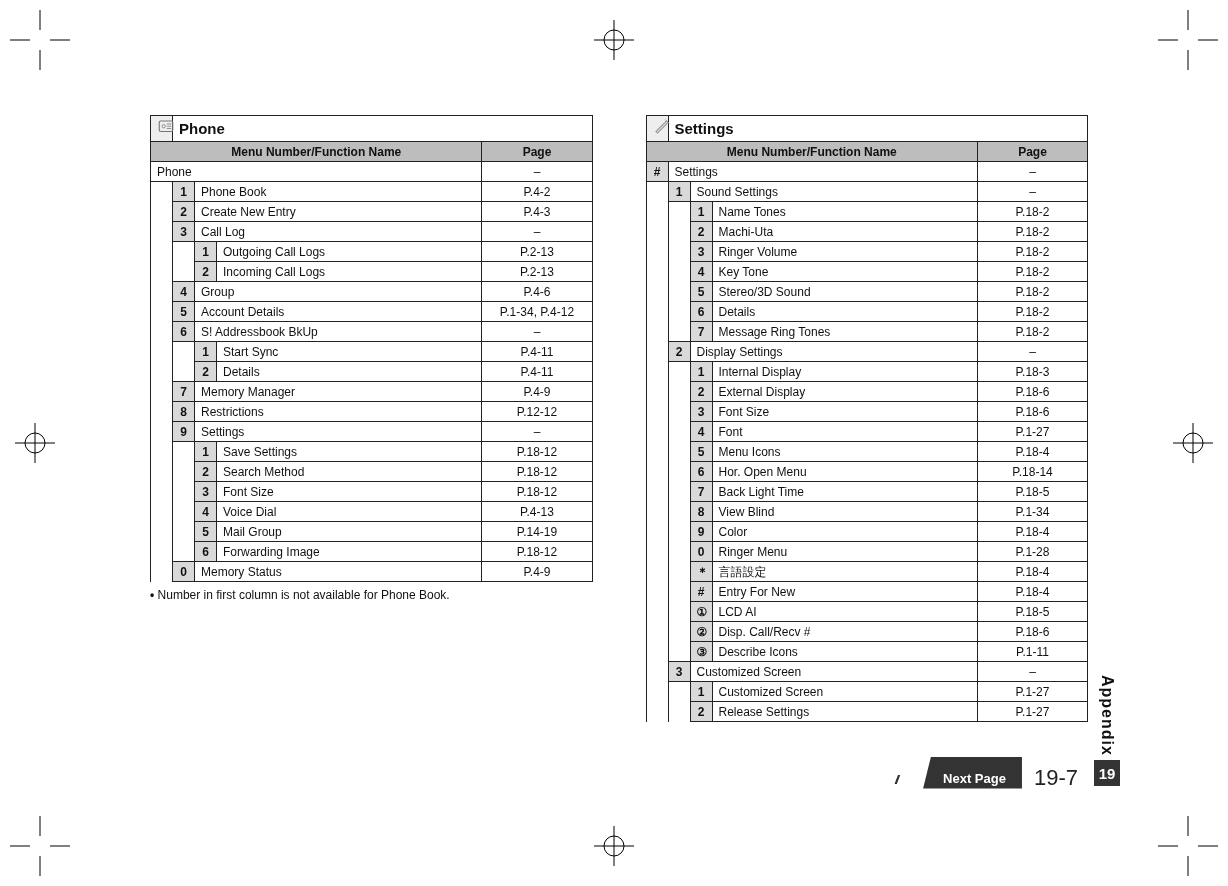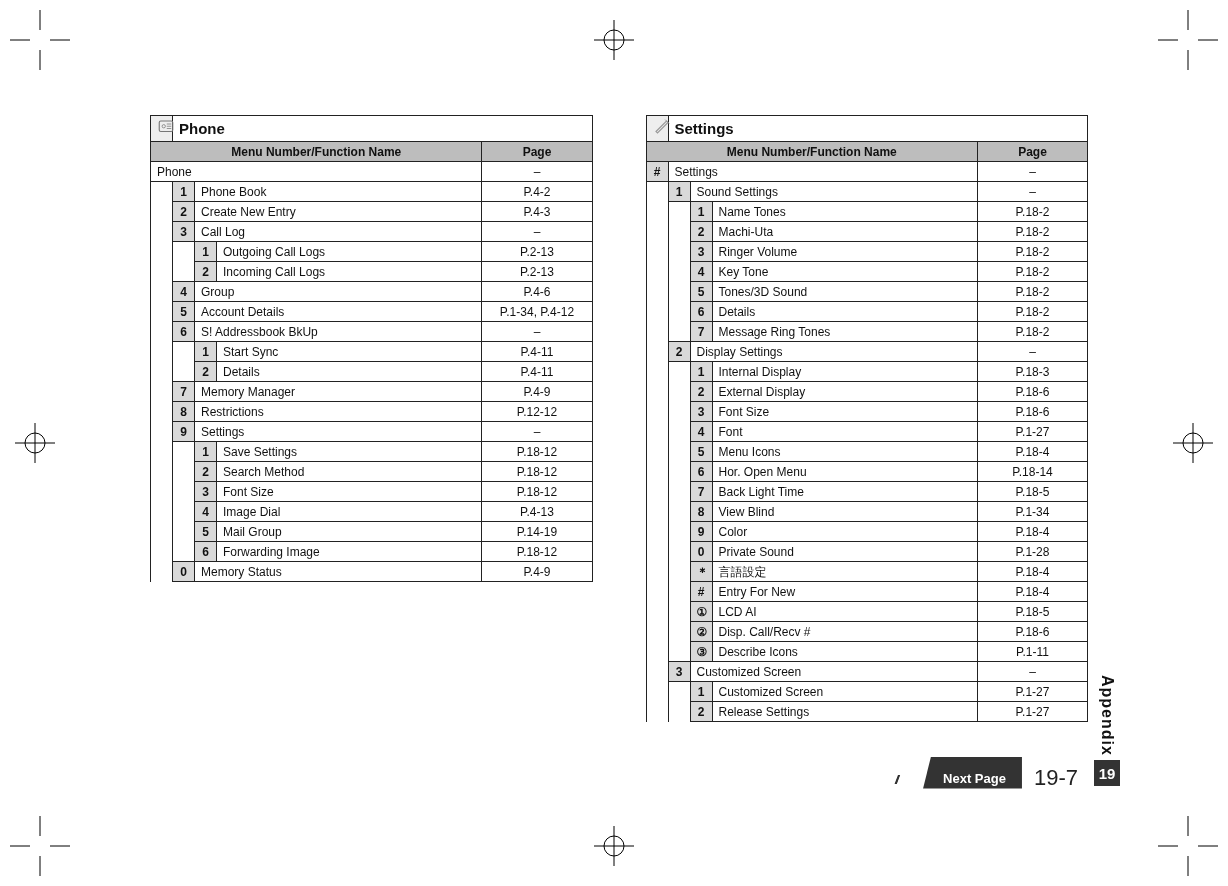--- a/index.html
+++ b/index.html
@@ -301,21 +301,21 @@
             <td style="border-top: none; border-bottom: none; background: rgb(255, 255, 255);"></td>
             <td style="border-top: none; border-bottom: none; background: rgb(255, 255, 255);"></td>
             <td class="num">3</td>
             <td colspan="1">Font Size</td>
             <td class="page-col">P.18-12</td>
           </tr>
           <tr>
             <td style="border-top: none; border-bottom: none; background: rgb(255, 255, 255);"></td>
             <td style="border-top: none; border-bottom: none; background: rgb(255, 255, 255);"></td>
             <td class="num">4</td>
-            <td colspan="1">Image Dial</td>
+            <td colspan="1">Voice Dial</td>
             <td class="page-col">P.4-13</td>
           </tr>
           <tr>
             <td style="border-top: none; border-bottom: none; background: rgb(255, 255, 255);"></td>
             <td style="border-top: none; border-bottom: none; background: rgb(255, 255, 255);"></td>
             <td class="num">5</td>
             <td colspan="1">Mail Group</td>
             <td class="page-col">P.14-19</td>
           </tr>
           <tr>
@@ -326,20 +326,21 @@
             <td class="page-col">P.18-12</td>
           </tr>
           <tr>
             <td style="border-top: none; border-bottom: none; background: rgb(255, 255, 255);"></td>
             <td class="num">0</td>
             <td colspan="2">Memory Status</td>
             <td class="page-col">P.4-9</td>
           </tr>
         </tbody>
     </table>
+    <div class="note"><span class="note-bullet">Number in first column is not available for Phone Book.</span></div>
   </div>
 
   <div class="col">
     <table>
       <colgroup>
         <col class="c-ind">
           <col class="c-ind2">
           <col class="c-ind3">
           <col>
           <col class="page-col">
@@ -396,21 +397,21 @@
             <td style="border-top: none; border-bottom: none; background: rgb(255, 255, 255);"></td>
             <td style="border-top: none; border-bottom: none; background: rgb(255, 255, 255);"></td>
             <td class="num">4</td>
             <td colspan="1">Key Tone</td>
             <td class="page-col">P.18-2</td>
           </tr>
           <tr>
             <td style="border-top: none; border-bottom: none; background: rgb(255, 255, 255);"></td>
             <td style="border-top: none; border-bottom: none; background: rgb(255, 255, 255);"></td>
             <td class="num">5</td>
-            <td colspan="1">Tones/3D Sound</td>
+            <td colspan="1">Stereo/3D Sound</td>
             <td class="page-col">P.18-2</td>
           </tr>
           <tr>
             <td style="border-top: none; border-bottom: none; background: rgb(255, 255, 255);"></td>
             <td style="border-top: none; border-bottom: none; background: rgb(255, 255, 255);"></td>
             <td class="num">6</td>
             <td colspan="1">Details</td>
             <td class="page-col">P.18-2</td>
           </tr>
           <tr>
@@ -486,21 +487,21 @@
             <td style="border-top: none; border-bottom: none; background: rgb(255, 255, 255);"></td>
             <td style="border-top: none; border-bottom: none; background: rgb(255, 255, 255);"></td>
             <td class="num">9</td>
             <td colspan="1">Color</td>
             <td class="page-col">P.18-4</td>
           </tr>
           <tr>
             <td style="border-top: none; border-bottom: none; background: rgb(255, 255, 255);"></td>
             <td style="border-top: none; border-bottom: none; background: rgb(255, 255, 255);"></td>
             <td class="num">0</td>
-            <td colspan="1">Private Sound</td>
+            <td colspan="1">Ringer Menu</td>
             <td class="page-col">P.1-28</td>
           </tr>
           <tr>
             <td style="border-top: none; border-bottom: none; background: rgb(255, 255, 255);"></td>
             <td style="border-top: none; border-bottom: none; background: rgb(255, 255, 255);"></td>
             <td class="num">＊</td>
             <td colspan="1">言語設定</td>
             <td class="page-col">P.18-4</td>
           </tr>
           <tr>

